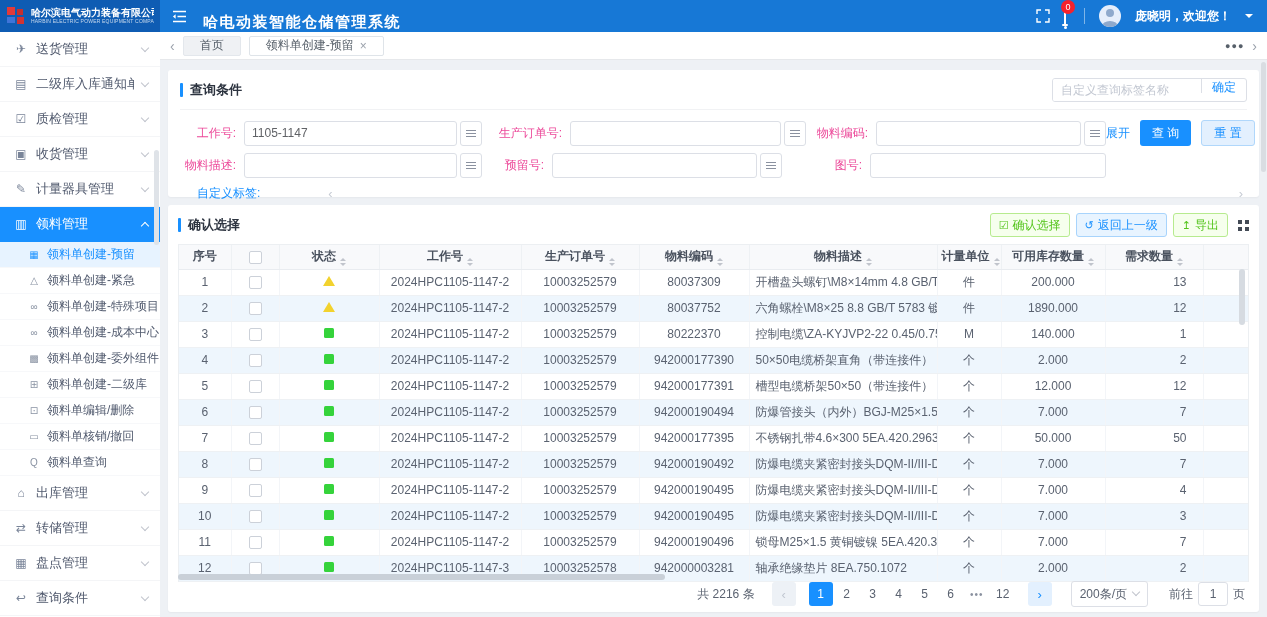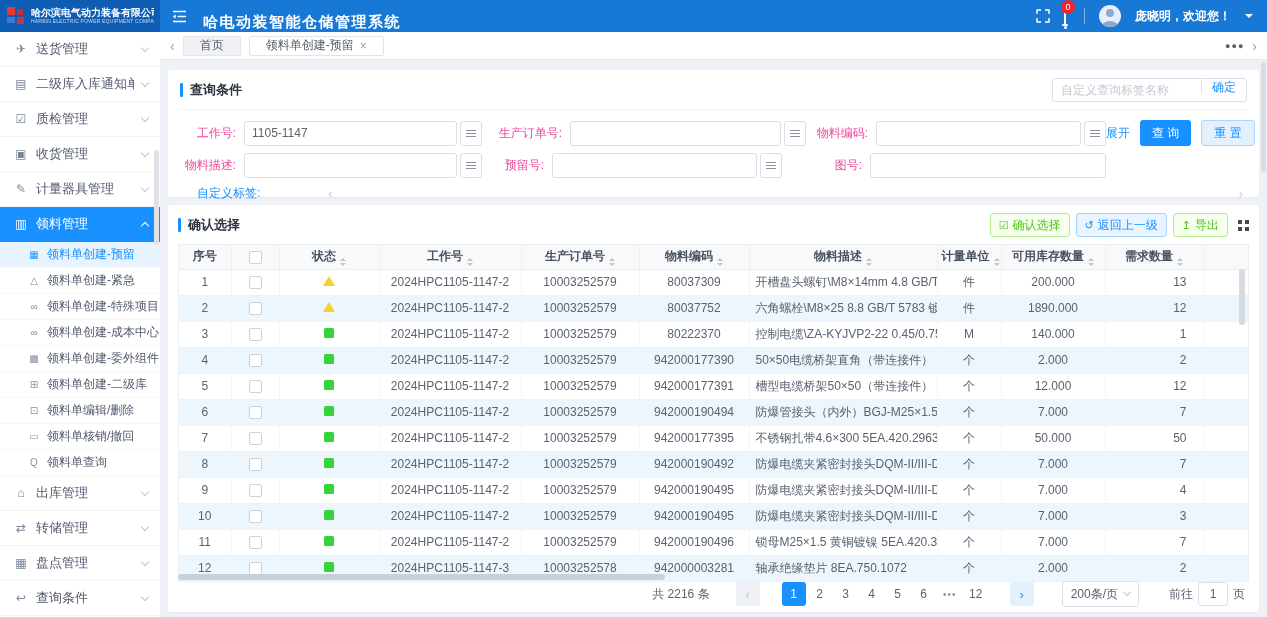--- a/index.html
+++ b/index.html
@@ -122,21 +122,21 @@
   .sort .down { border-top-color:#c0c4cc; margin-top:1px; border-bottom:none; }
   .checkbox { width:13px; height:13px; border:1px solid #ccd1d9; border-radius:2px; display:inline-block; background:#fff; vertical-align:middle; cursor:pointer; }
   .st-warning { display:inline-block; width:0; height:0; border-left:6px solid transparent; border-right:6px solid transparent; border-bottom:10px solid #f2d22e; }
   .st-ok { display:inline-block; width:10px; height:10px; background:#35d33b; border-radius:1.5px; }
 
   .hscroll { position:absolute; left:10px; bottom:31px; right:36px; height:8px; }
   .hthumb { position:absolute; left:0; top:1px; width:487px; height:6px; background:#c9d0d8; border-radius:3px; cursor:pointer; }
   .vscroll { position:absolute; right:14px; top:64px; width:6px; height:56px; background:#d6dbe1; border-radius:3px; cursor:pointer; }
 
   
-  .pager { position:absolute; left:10px; right:14px; bottom:5px; display:flex; align-items:center; justify-content:flex-end; gap:22px; font-size:12px; color:#5a6270; }
+  .pager { position:absolute; left:10px; right:14px; bottom:5px; display:flex; align-items:center; justify-content:flex-end; gap:13px; font-size:12px; color:#5a6270; }
   .pg-total { margin-right:4px; }
   .pg-btn { width:24px; height:24px; border-radius:3px; display:inline-flex; align-items:center; justify-content:center; font-size:13px; cursor:pointer; }
   .pg-prev { background:#edf1f6; color:#c0c7d1; }
   .pg-next { background:#e3f0fe; color:#1890ff; }
   .page { min-width:24px; height:24px; border-radius:3px; display:inline-flex; align-items:center; justify-content:center; cursor:pointer; padding:0 4px; }
   .page.active { background:#1890ff; color:#fff; }
   .page.dots { letter-spacing:1px; font-size:10px; color:#8a919f; }
   .pg-size { height:26px; border:1px solid #dcdfe6; border-radius:3px; display:inline-flex; align-items:center; gap:6px; padding:0 8px; color:#5a6270; cursor:pointer; margin-left:6px; background:#fff; }
   .pg-size .chev { margin-top:-4px; }
   .pg-goto { display:flex; align-items:center; gap:5px; margin-left:8px; }

